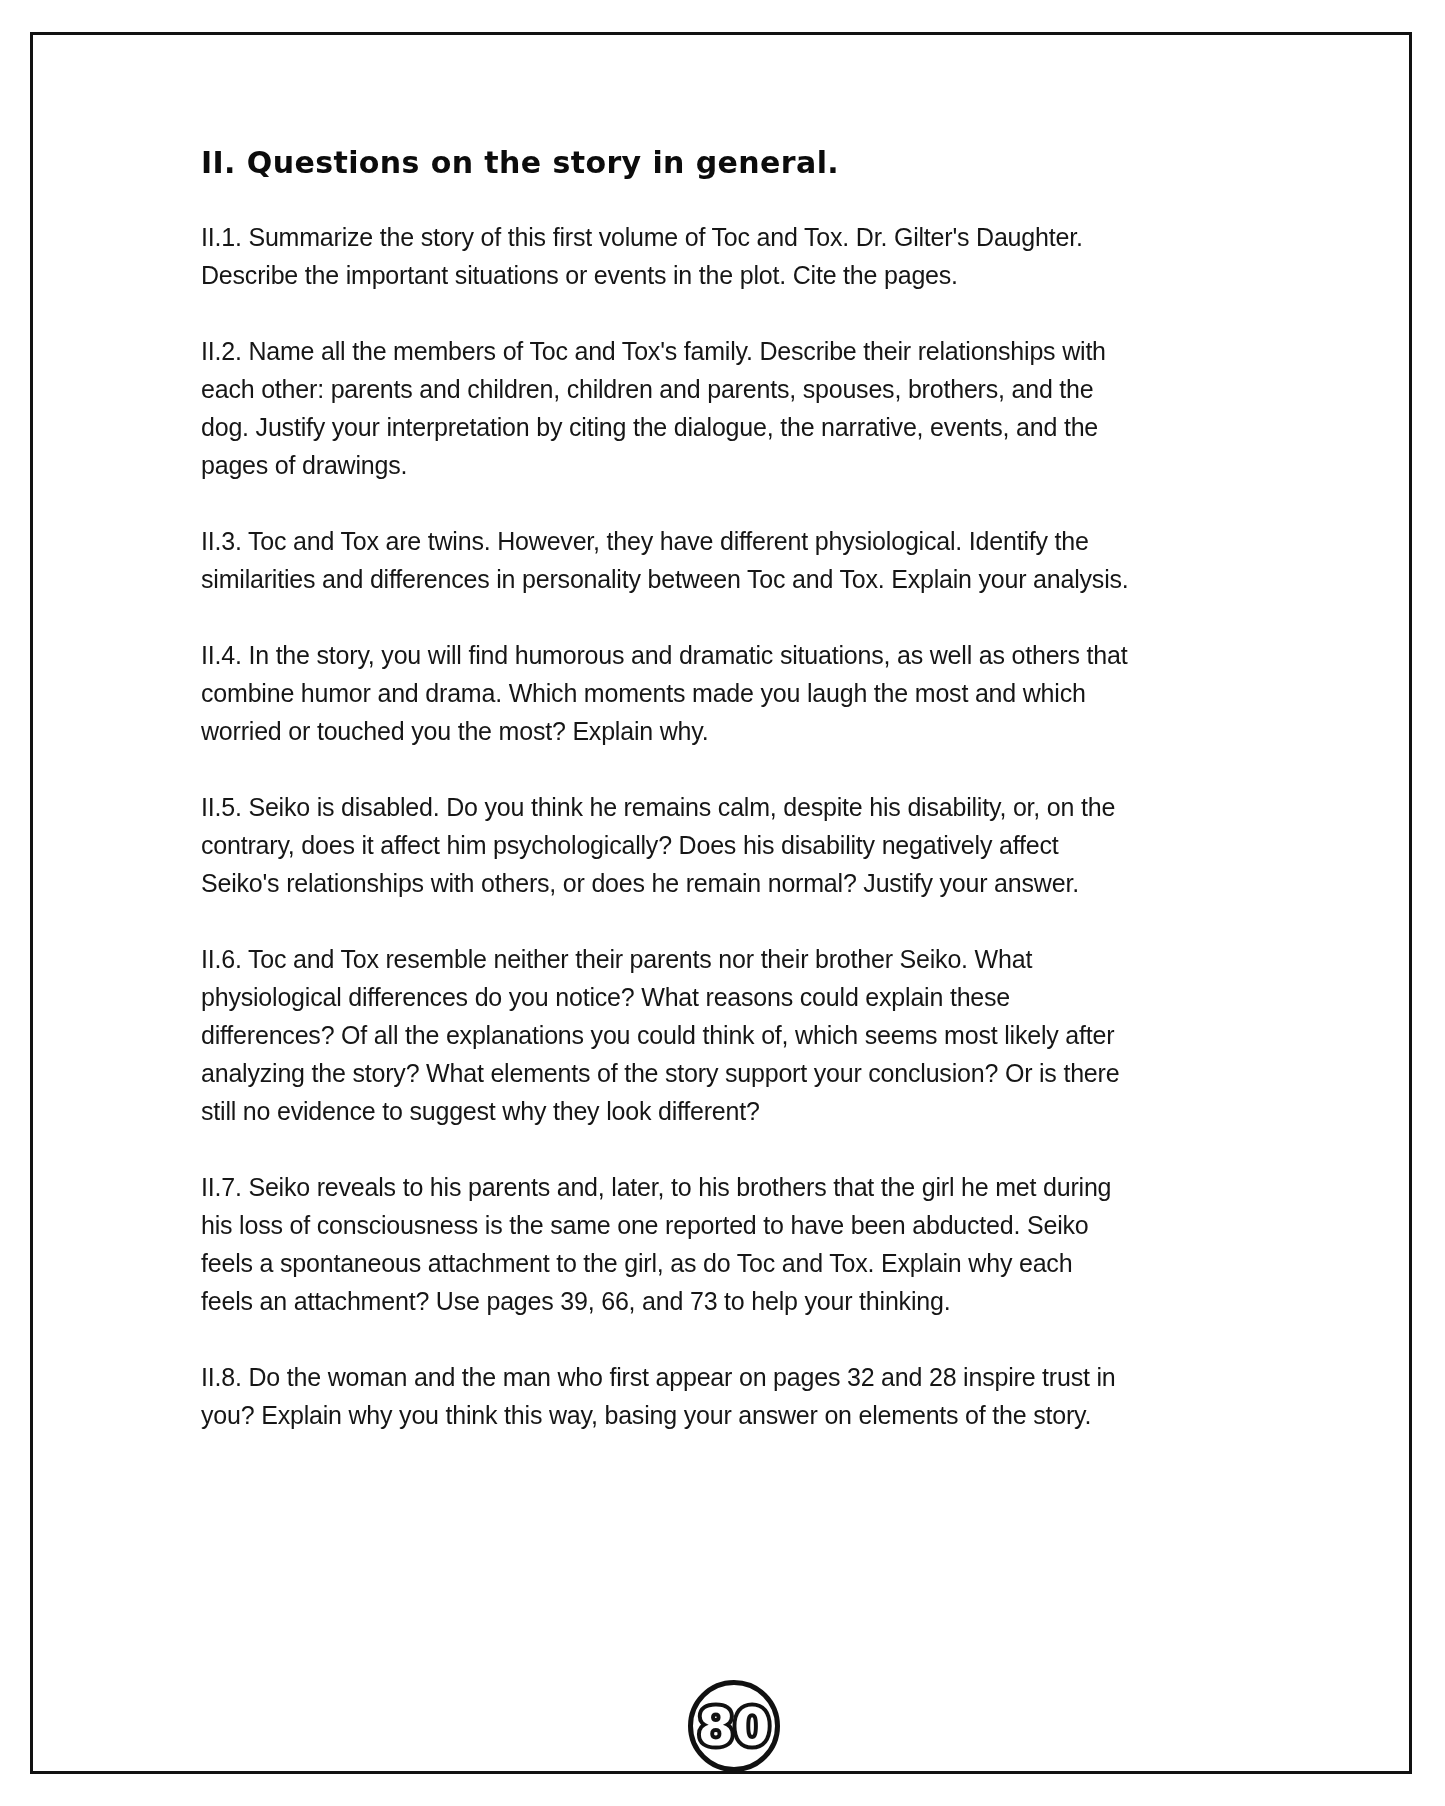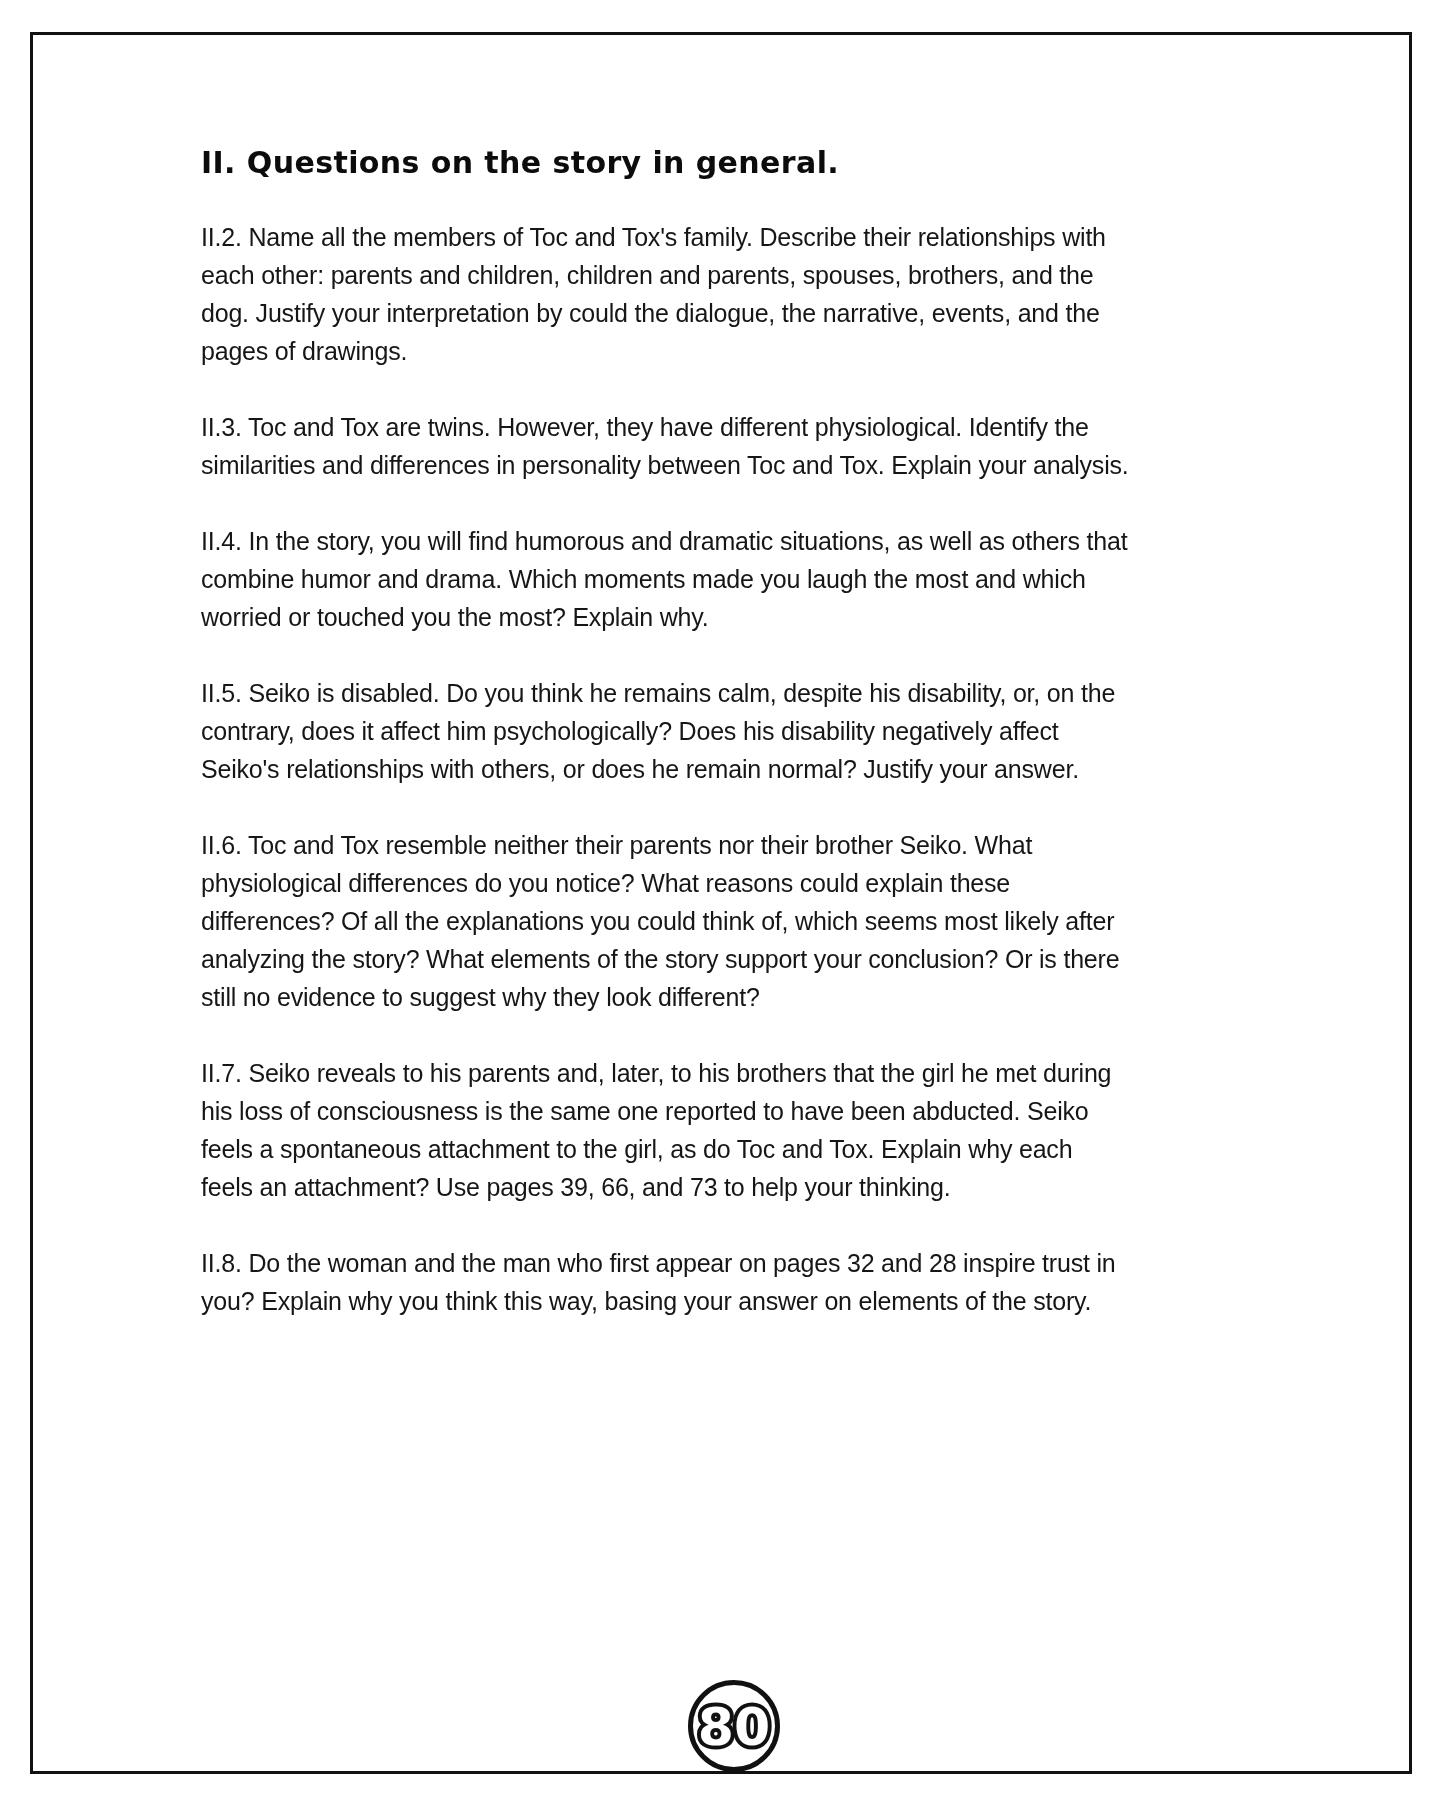--- a/index.html
+++ b/index.html
@@ -64,21 +64,22 @@
     display: block;
   }
 </style>
 </head>
 <body>
 
 <div class="page-frame">
   <div class="content">
     <h1 class="doc-heading">II. Questions on the story in general.</h1>
 
-    <p class="question">II.2. Name all the members of Toc and Tox's family. Describe their relationships with each other: parents and children, children and parents, spouses, brothers, and the dog. Justify your interpretation by could the dialogue, the narrative, events, and the pages of drawings.</p>
+    <p class="question">II.1. Summarize the story of this first volume of Toc and Tox. Dr. Gilter's Daughter. Describe the important situations or events in the plot. Cite the pages.</p>
+    <p class="question">II.2. Name all the members of Toc and Tox's family. Describe their relationships with each other: parents and children, children and parents, spouses, brothers, and the dog. Justify your interpretation by citing the dialogue, the narrative, events, and the pages of drawings.</p>
     <p class="question">II.3. Toc and Tox are twins. However, they have different physiological. Identify the similarities and differences in personality between Toc and Tox. Explain your analysis.</p>
     <p class="question">II.4. In the story, you will find humorous and dramatic situations, as well as others that combine humor and drama. Which moments made you laugh the most and which worried or touched you the most? Explain why.</p>
     <p class="question">II.5. Seiko is disabled. Do you think he remains calm, despite his disability, or, on the contrary, does it affect him psychologically? Does his disability negatively affect Seiko's relationships with others, or does he remain normal? Justify your answer.</p>
     <p class="question">II.6. Toc and Tox resemble neither their parents nor their brother Seiko. What physiological differences do you notice? What reasons could explain these differences? Of all the explanations you could think of, which seems most likely after analyzing the story? What elements of the story support your conclusion? Or is there still no evidence to suggest why they look different?</p>
     <p class="question">II.7. Seiko reveals to his parents and, later, to his brothers that the girl he met during his loss of consciousness is the same one reported to have been abducted. Seiko feels a spontaneous attachment to the girl, as do Toc and Tox. Explain why each feels an attachment? Use pages 39, 66, and 73 to help your thinking.</p>
     <p class="question">II.8. Do the woman and the man who first appear on pages 32 and 28 inspire trust in you? Explain why you think this way, basing your answer on elements of the story.</p>
   </div>
 </div>
 
 <div class="page-number-badge">

